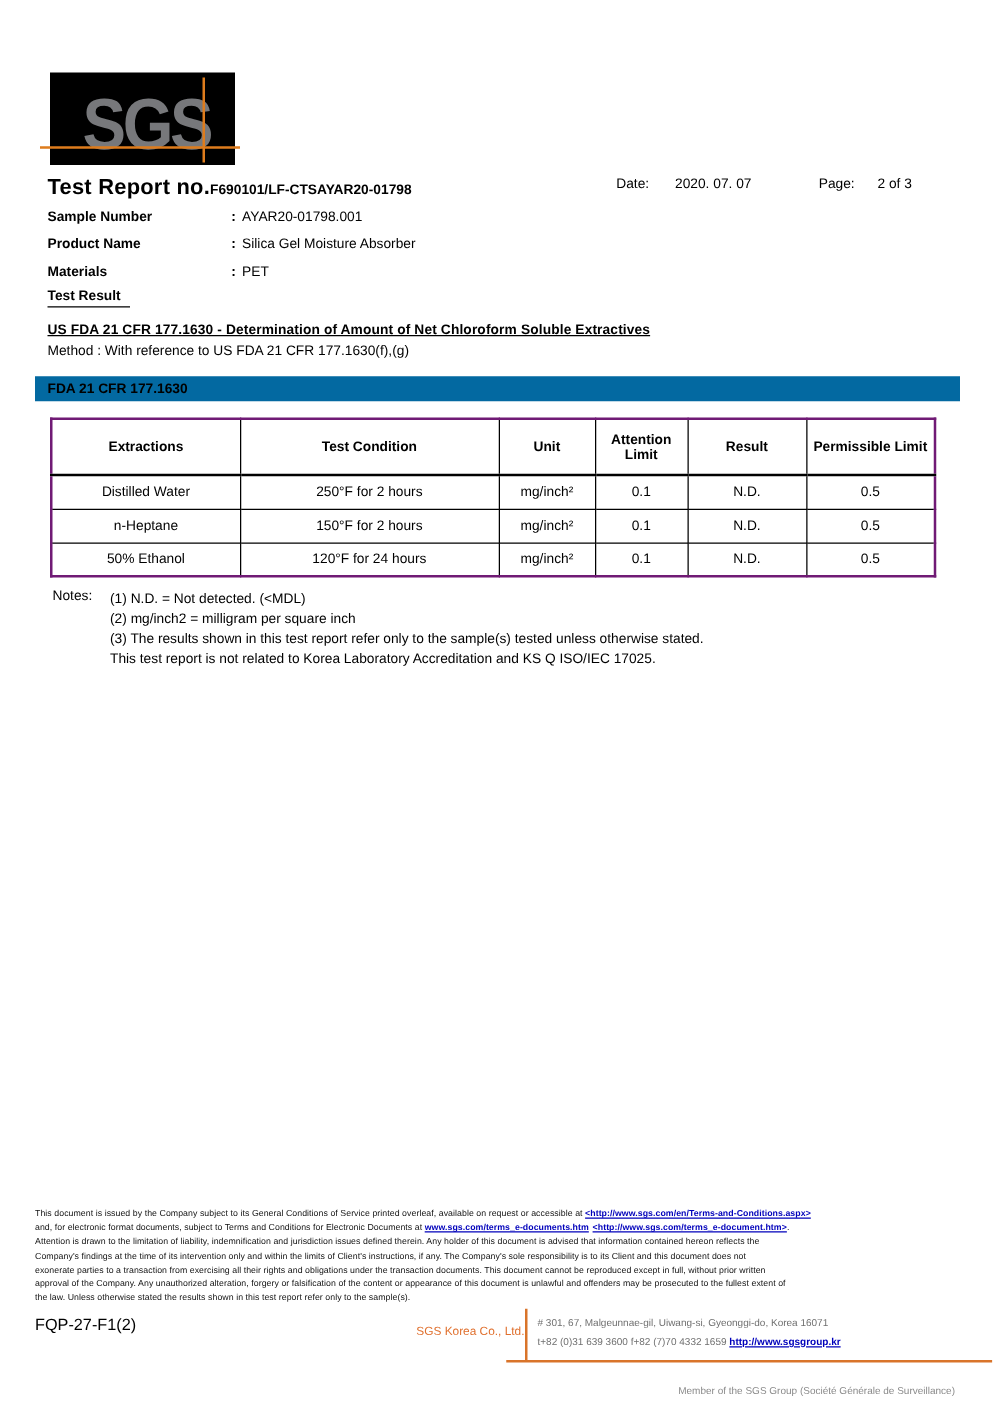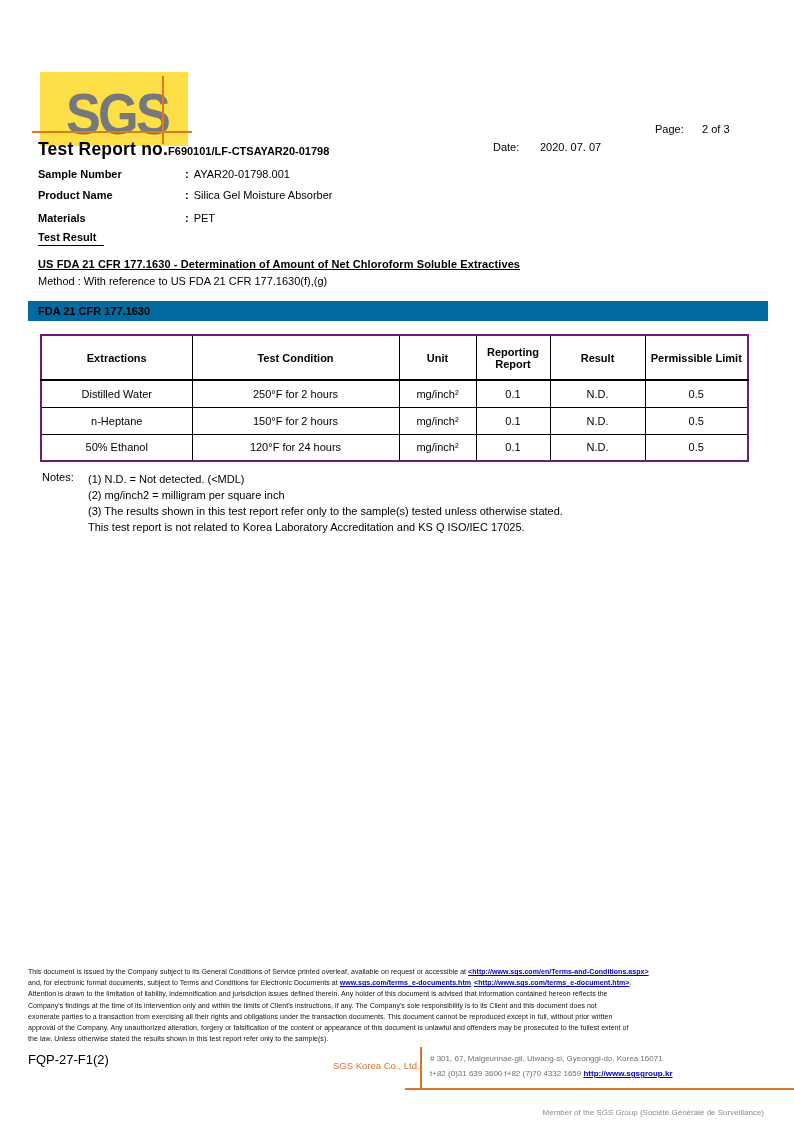--- a/index.html
+++ b/index.html
@@ -1,33 +1,33 @@
 <!DOCTYPE html>
 <html><head>
 <meta charset="utf-8">
 <style>
   * { margin:0; padding:0; box-sizing:border-box; }
   html,body { background:#fff; }
   body { font-family:"Liberation Sans", sans-serif; color:#000; }
   .page { position:relative; width:794px; height:1122px; background:#fff; overflow:hidden; }
 
   
-  .logo-wrap { position:absolute; left:40px; top:72px; width:148px; height:74px; background:#fde047; }
+  .logo-wrap { position:absolute; left:40px; top:58px; width:148px; height:74px; background:#000000; }
   .logo-text { position:absolute; left:26px; top:8px; font-size:58px; font-weight:bold;
                color:#77787b; letter-spacing:-3px; transform:scaleX(0.90); transform-origin:left top; }
   .logo-hline { position:absolute; left:-8px; top:59px; width:160px; height:2px; background:#de7c1d; }
   .logo-vline { position:absolute; left:122px; top:4px; width:2px; height:68px; background:#de7c1d; }
 
   
   .title { position:absolute; left:38px; top:139px; white-space:nowrap; }
   .title .big { font-size:17.5px; font-weight:bold; letter-spacing:0.2px; }
   .title .num { font-size:11px; font-weight:bold; }
   .hdr-date { position:absolute; top:141px; left:493px; font-size:11px; }
   .hdr-date .val { position:absolute; left:47px; top:0; width:110px; }
-  .hdr-page { position:absolute; top:123px; left:655px; font-size:11px; }
+  .hdr-page { position:absolute; top:141px; left:655px; font-size:11px; }
   .hdr-page .val { position:absolute; left:47px; top:0; width:60px; }
 
   
   .info-row { position:absolute; left:38px; font-size:11px; white-space:nowrap; }
   .info-row .lbl { display:inline-block; width:147px; font-weight:bold; }
   .info-row .col { font-weight:bold; }
   .info-row .val { margin-left:5px; }
 
   .tr-heading { position:absolute; left:38px; top:231px; font-size:11px; font-weight:bold;
                 border-bottom:1.5px solid #000; padding:0 8px 2px 0; }
@@ -100,21 +100,21 @@
   <div class="fda-heading">US FDA 21 CFR 177.1630 - Determination of Amount of Net Chloroform Soluble Extractives</div>
   <div class="method-line">Method : With reference to US FDA 21 CFR 177.1630(f),(g)</div>
   <div class="fda-bar">FDA 21 CFR 177.1630</div>
 
   <table class="results">
     <thead>
       <tr>
         <th class="c0">Extractions</th>
         <th class="c1">Test Condition</th>
         <th class="c2">Unit</th>
-        <th class="c3">Reporting Report</th>
+        <th class="c3">Attention Limit</th>
         <th class="c4">Result</th>
         <th class="c5">Permissible Limit</th>
       </tr>
     </thead>
     <tbody>
       <tr>
         <td>Distilled Water</td>
         <td>250°F for 2 hours</td>
         <td>mg/inch²</td>
         <td>0.1</td>

